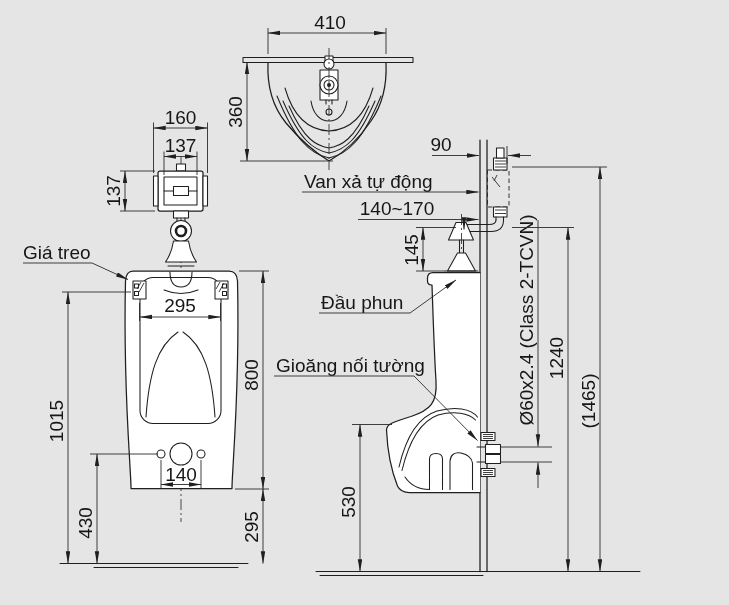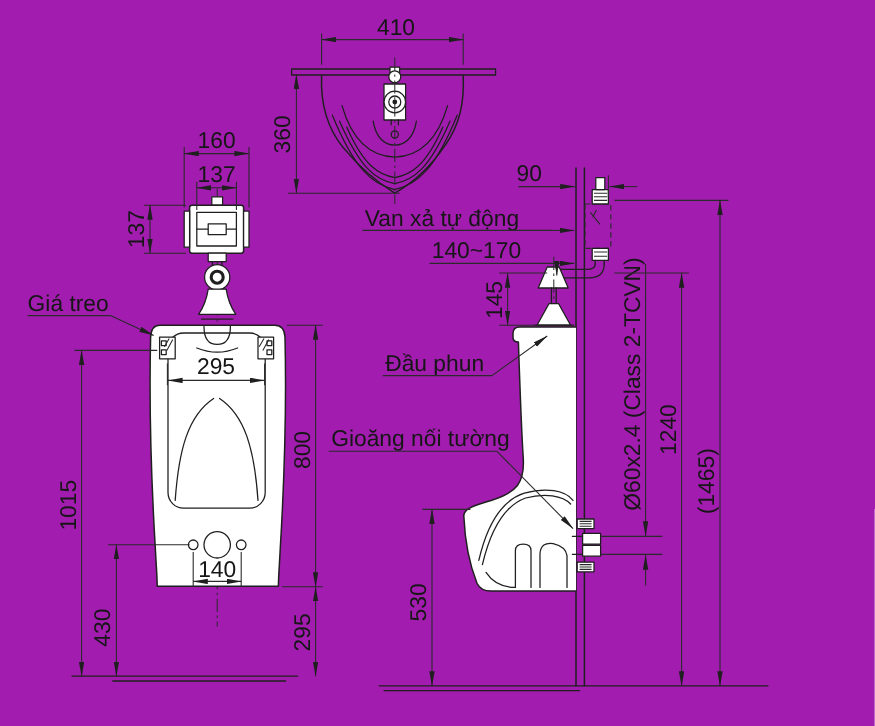--- a/index.html
+++ b/index.html
@@ -1,16 +1,16 @@
 <!DOCTYPE html>
 <html><head>
 <meta charset="utf-8">
 <style>
   html,body{margin:0;padding:0;background:#ffffff;}
-  .stage{width:729px;height:605px;background:#a21caf;position:relative;overflow:hidden;}
+  .stage{width:729px;height:605px;background:#e5e5e5;position:relative;overflow:hidden;}
   svg text{font-family:"Liberation Sans","DejaVu Sans",sans-serif;fill:#161616;font-size:19px;}
   .ln{stroke:#1f1f1f;fill:none;stroke-width:1.25;stroke-linecap:round;stroke-linejoin:round;}
   .ln2{stroke:#1f1f1f;fill:none;stroke-width:1.05;stroke-linecap:round;stroke-linejoin:round;}
   .dim{stroke:#2a2a2a;fill:none;stroke-width:0.9;}
   .cl{stroke:#2a2a2a;fill:none;stroke-width:0.85;stroke-dasharray:11 3 2 3;}
   .hid{stroke:#2a2a2a;fill:none;stroke-width:0.95;stroke-dasharray:4.5 3;}
   .fillw{fill:#ffffff;}
 </style>
 </head>
 <body>

